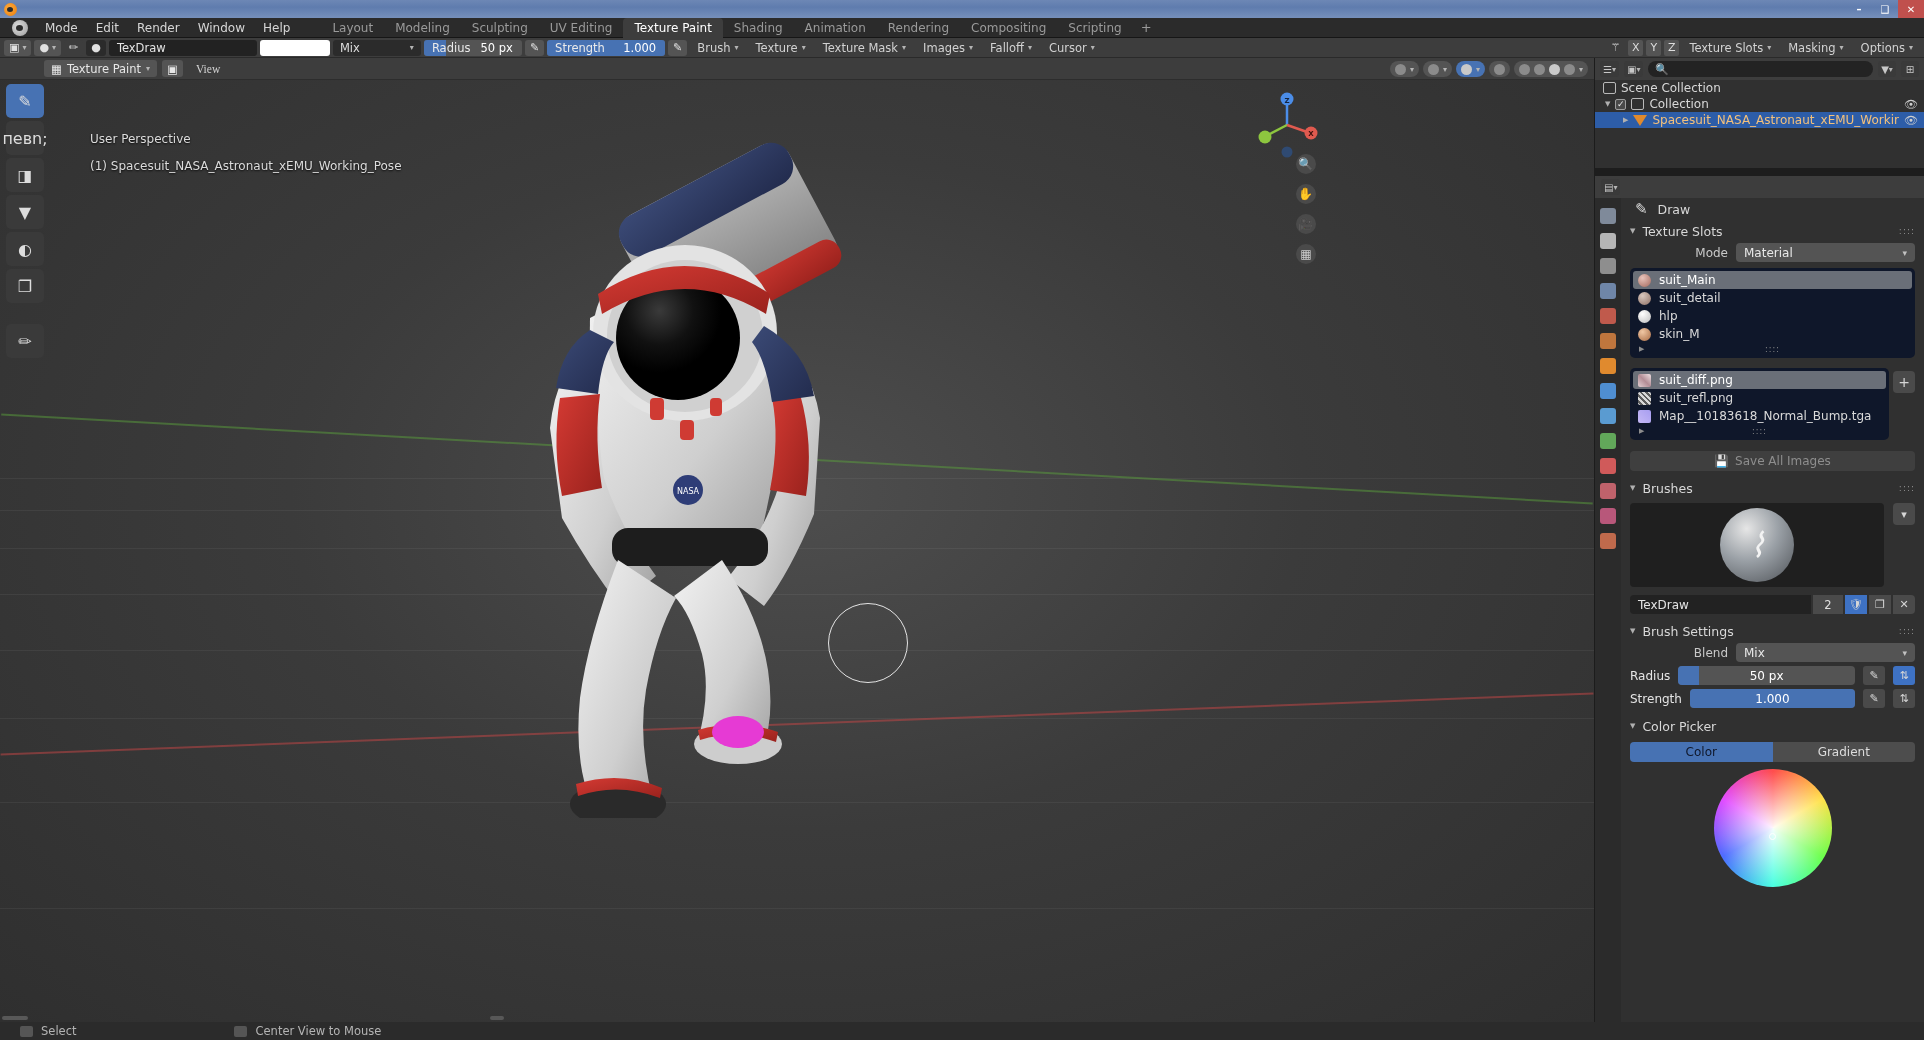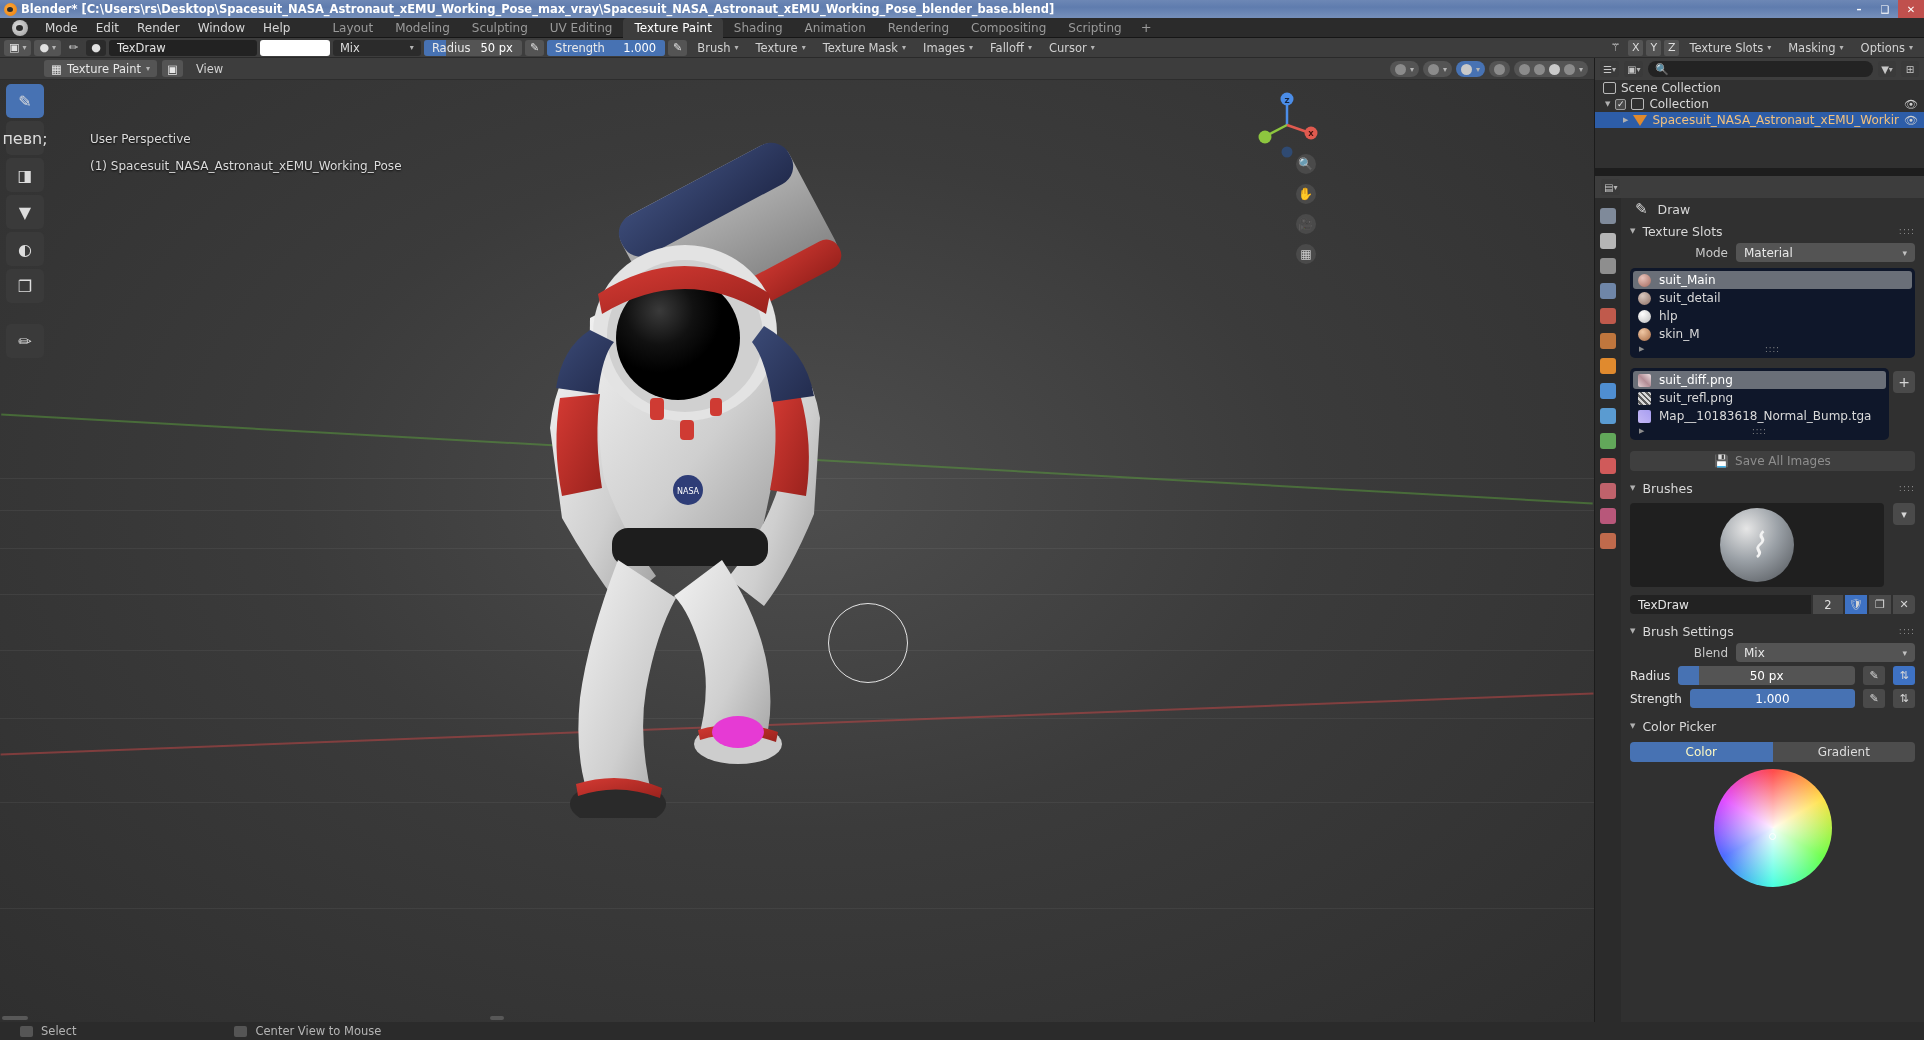--- a/index.html
+++ b/index.html
@@ -95,21 +95,21 @@
     position: absolute; top: 58px; left: 0; width: 1594px; height: 964px;
     background: radial-gradient(ellipse at 50% 45%, #4e4e4e 0%, #3b3b3b 45%, #2f2f2f 100%);
     overflow: hidden;
   }
   .vp-header {
     position:absolute; top:0; left:0; width:1594px; height:22px; background:#3d3d3d;
     display:flex; align-items:center; gap:5px; padding-left:44px; border-bottom:1px solid #2d2d2d;
   }
   .vp-mode { background:#545454; border-radius:3px; height:17px; display:flex; align-items:center;
              gap:5px; padding:0 7px; font-size:11.5px; color:#e6e6e6;}
-  .vp-menu { font-size:11.5px; color:#d2d2d2; padding:0 8px;}
+  .vp-menu { font-size:11.5px; color:#d2d2d2; padding:0 8px;font-family:Liberation Serif, serif;}
   .vp-right { position:absolute; right:6px; top:0; height:22px; display:flex; align-items:center; gap:4px;}
   .pill { background:#545454; border-radius:9px; height:16px; display:flex; align-items:center;
           padding:0 5px; gap:4px;}
   .pill.blue { background:#4772b3; }
   .dot-ic { width:11px; height:11px; border-radius:50%; background:#c9c9c9; }
   .dot-ic.dark { background:#8b8b8b; }
 
   .vp-text { position:absolute; color:#dcdcdc; font-size:12px; text-shadow:0 1px 2px rgba(0,0,0,.85); }
   #vp-persp { left:90px; top:74px; }
   #vp-obj   { left:90px; top:101px; }
@@ -209,21 +209,21 @@
             justify-content:center; font-size:11px; color:#d6d6d6;}
   .sq-btn.blue { background:#3e72c4; }
   .slider-row { display:flex; align-items:center; height:21px; padding:0 9px; gap:8px; margin-bottom:2px;}
   .slider { flex:1; position:relative; height:19px; border-radius:4px; background:#545454;
             overflow:hidden; display:flex; align-items:center; justify-content:center;}
   .slider .fill2 { position:absolute; left:0; top:0; bottom:0; background:#4772b3;}
   .slider .txt { position:relative; z-index:1; font-size:12px; color:#ffffff;}
   .seg { display:flex; margin:5px 9px; border-radius:4px; overflow:hidden; }
   .seg div { flex:1; height:20px; display:flex; align-items:center; justify-content:center;
              font-size:12px; color:#dcdcdc; background:#4d4d4d;}
-  .seg div.on { background:#4772b3; color:#fef9c3; }
+  .seg div.on { background:#4772b3; color:#0f172a; }
   .wheel { margin:7px auto 0; width:118px; height:118px; border-radius:50%;
            background: conic-gradient(#ff4d4d,#ffe24d,#6dff4d,#4dffe2,#4d6dff,#e24dff,#ff4d4d); position:relative;}
   .wheel::after { content:""; position:absolute; inset:0; border-radius:50%;
                   background: radial-gradient(circle, rgba(255,255,255,.95) 0%, rgba(255,255,255,0) 68%);}
   .wheel .cursor { position:absolute; left:50%; top:54%; width:7px; height:7px; margin-left:-3.5px;
                    border:1.5px solid #ffffff; border-radius:50%; z-index:2;}
 
   
   .statusbar { position:absolute; left:0; bottom:0; width:1924px; height:18px; background:#2b2b2b;
                display:flex; align-items:center; font-size:11.5px; color:#b4b4b4; padding:0 20px; gap:8px;}
@@ -234,21 +234,20 @@
   .scroll-h { position:absolute; left:2px; bottom:20px; width:26px; height:4px; background:#585858; border-radius:2px;}
   .scroll-h2{ position:absolute; left:490px; bottom:20px; width:14px; height:4px; background:#585858; border-radius:2px;}
 </style>
 </head>
 <body>
 
 <div class="app">
 
   <div class="titlebar">
     <span class="blender-logo"></span>
-    <span>Blender* [C:\Users\rs\Desktop\Spacesuit_NASA_Astronaut_xEMU_Working_Pose_max_vray\Spacesuit_NASA_Astronaut_xEMU_Working_Pose_blender_base.blend]</span>
     <span class="win-controls">
       <span class="win-btn">–</span>
       <span class="win-btn">❑</span>
       <span class="win-btn close">✕</span>
     </span>
   </div>
 
   <div class="menubar">
     <span class="logo-sm"></span>
     <span class="menu-item">Mode</span>

